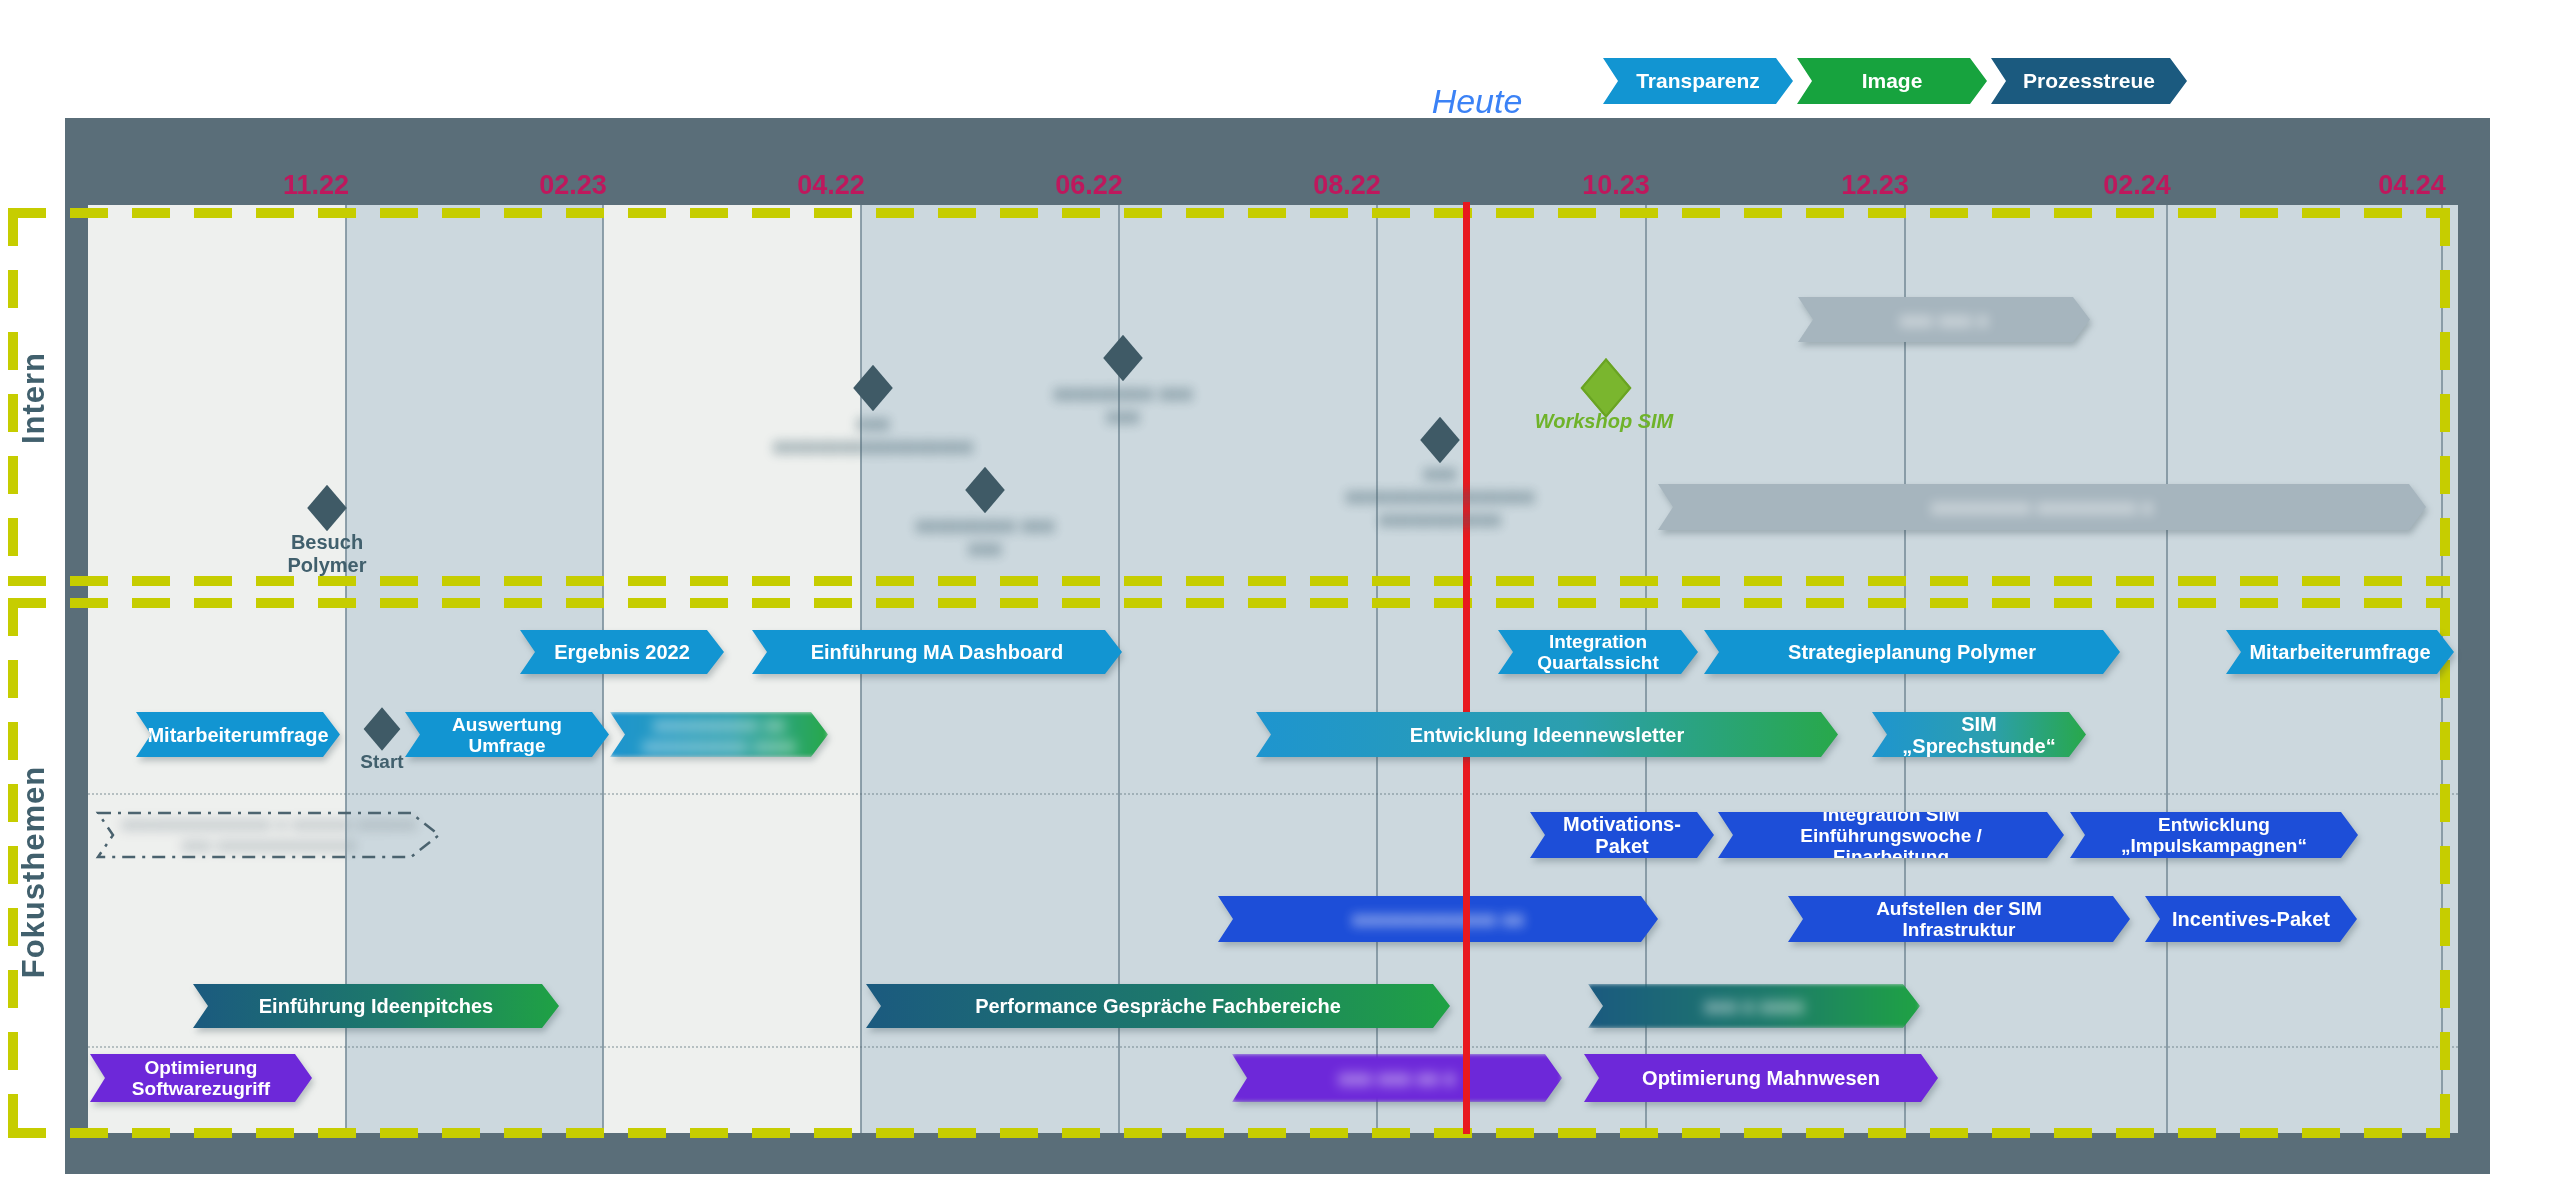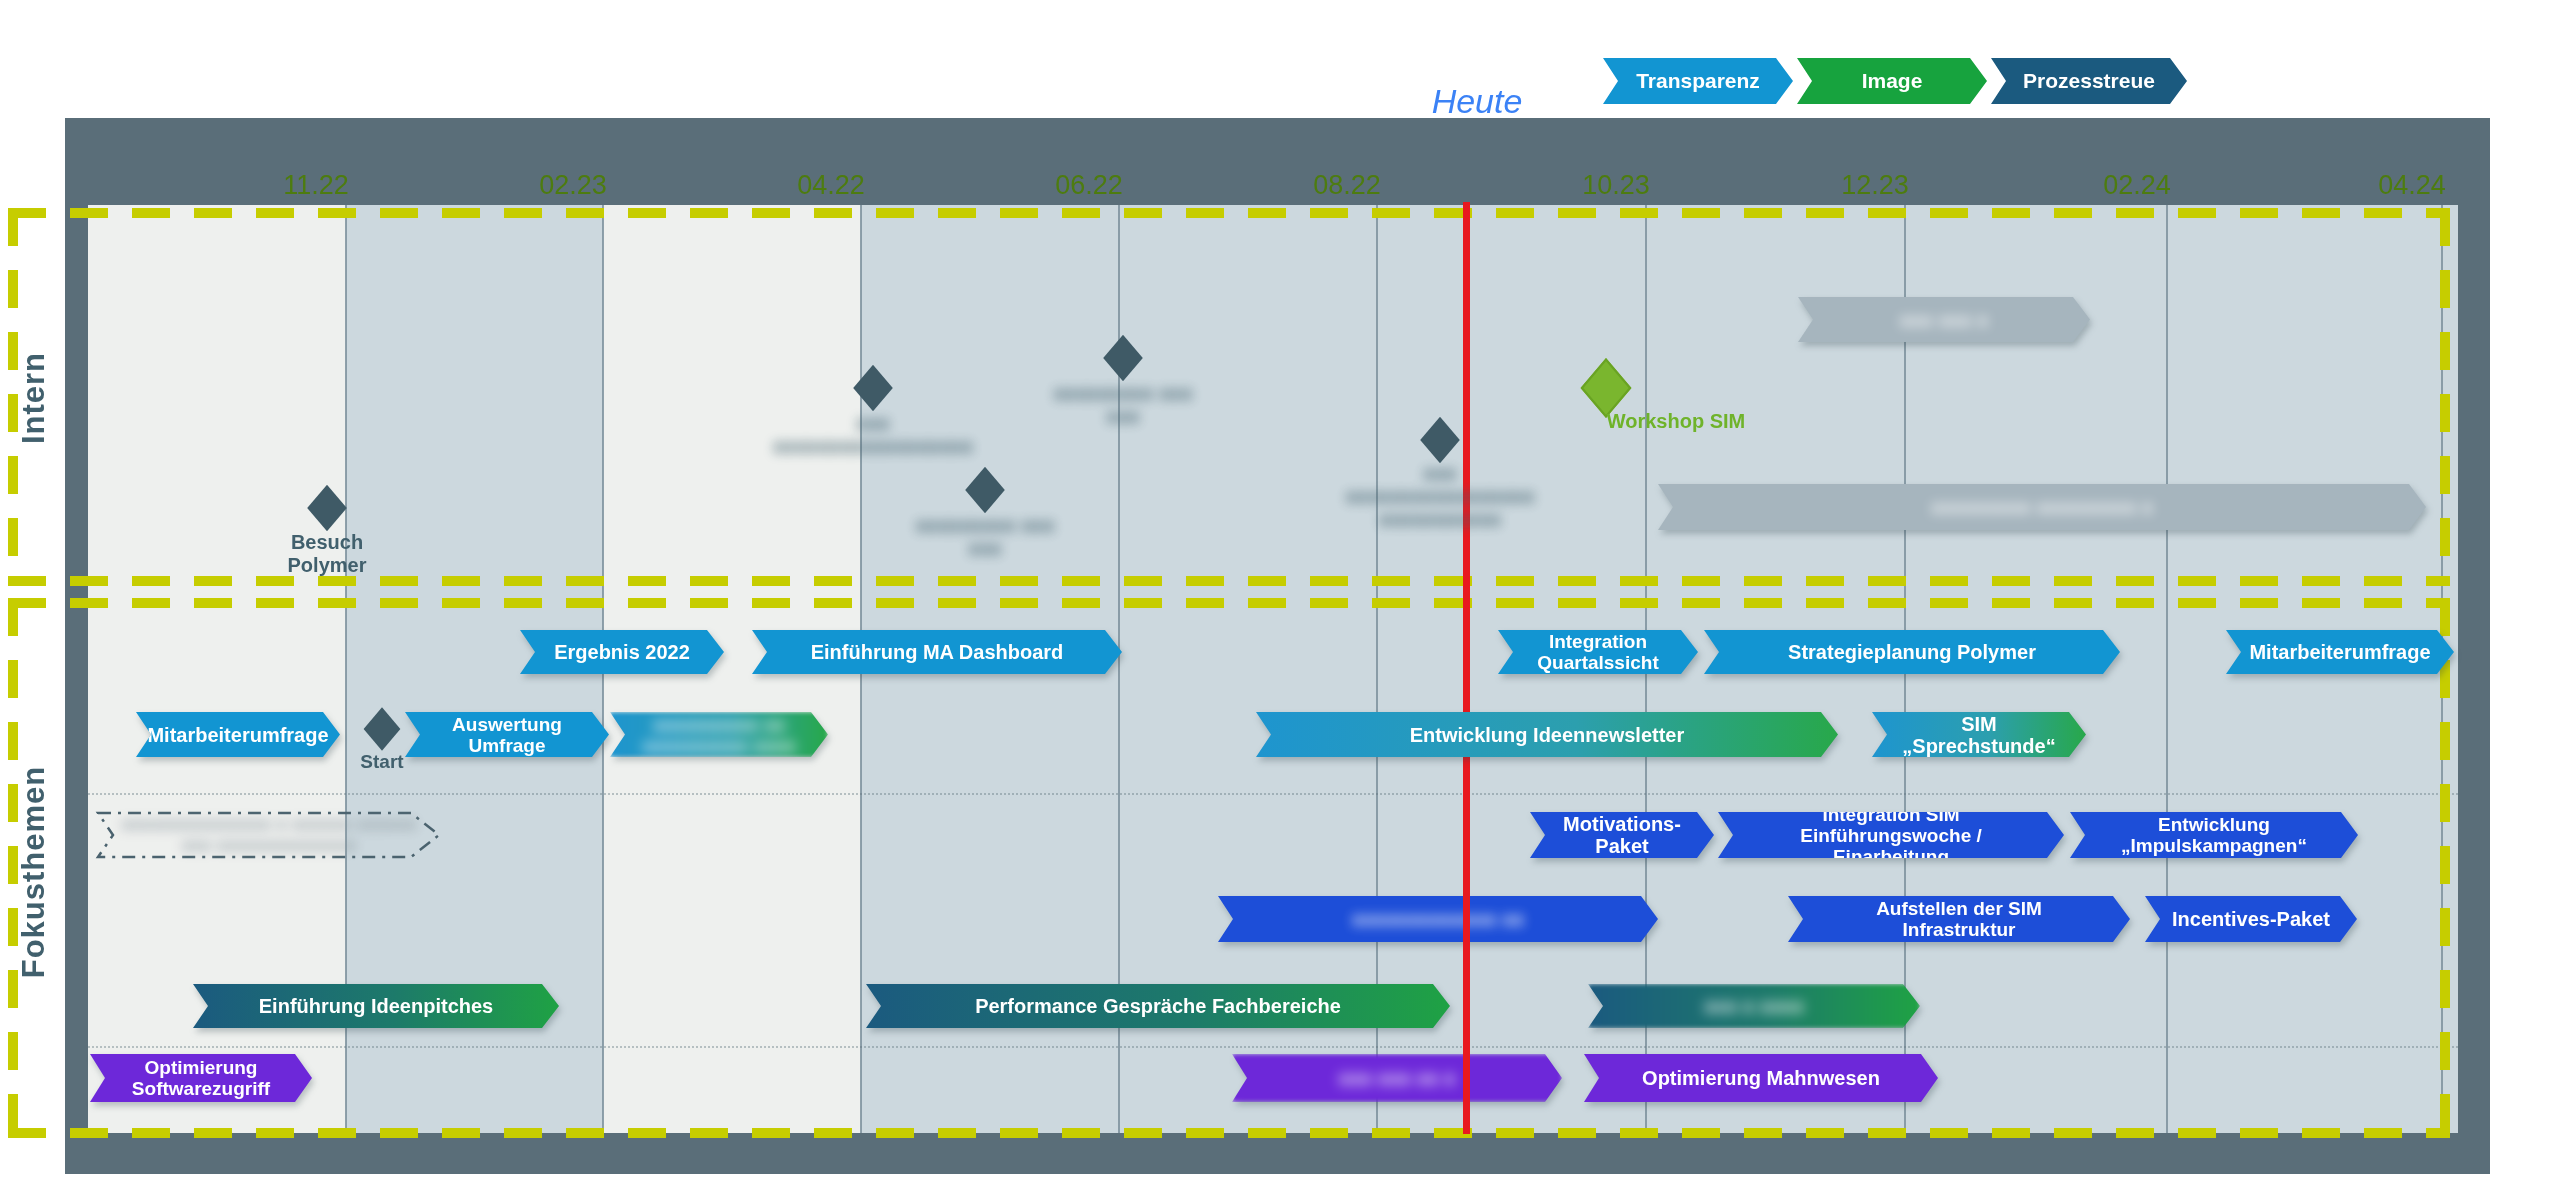--- a/index.html
+++ b/index.html
@@ -6,21 +6,21 @@
   .canvas{position:relative;width:2560px;height:1180px;background:#ffffff;overflow:hidden;
           font-family:"Liberation Sans",sans-serif;}
   
   .frame{position:absolute;left:65px;top:118px;width:2425px;height:1056px;background:#5a6e79;}
   .plot{position:absolute;left:88px;top:205px;width:2370px;height:928px;background:#ccd8de;}
   .stripe{position:absolute;top:0;height:100%;background:#eef0ee;}
   .grid{position:absolute;top:0;width:2px;height:100%;background:#7d929d;opacity:.85;}
   .dotline{position:absolute;left:0;width:100%;border-top:2px dotted rgba(90,110,120,.38);}
   
   .date{position:absolute;top:168px;width:120px;height:34px;line-height:34px;text-align:center;
-        color:#4d7c0f;font-size:27px;font-weight:normal;}
+        color:#be185d;font-size:27px;font-weight:bold;}
   
   .dash-h{position:absolute;height:10px;background:repeating-linear-gradient(90deg,#c6cd00 0 38px,transparent 38px 62px);}
   .dash-v{position:absolute;width:10px;background:repeating-linear-gradient(180deg,#c6cd00 0 38px,transparent 38px 62px);}
   .lane-label{position:absolute;transform:rotate(-90deg);color:#41606d;font-weight:bold;
               font-size:31px;text-align:center;letter-spacing:1px;}
   
   .today-line{position:absolute;left:1463px;top:202px;width:7px;height:932px;background:#e8191f;z-index:30;}
   .today-label{position:absolute;left:1392px;top:82px;width:170px;text-align:center;color:#3b82f6;
                font-size:34px;font-style:italic;font-weight:500;}
   
@@ -124,21 +124,21 @@
   <div class="dia" style="left:1109px;top:344px;"></div>
   <div class="m-label blur-t" style="left:1023px;top:382px;width:200px;">xxxxxxxxx xxx
 xxx</div>
 
   <div class="dia" style="left:1426px;top:426px;"></div>
   <div class="m-label blur-t" style="left:1340px;top:462px;width:200px;">xxx
 xxxxxxxxxxxxxxxxx
 xxxxxxxxxxx</div>
 
   <div class="dia green" style="left:1588px;top:370px;"></div>
-  <div class="m-label green" style="left:1556px;top:410px;width:240px;">Workshop SIM</div>
+  <div class="m-label green" style="left:1484px;top:410px;width:240px;font-style:italic;">Workshop SIM</div>
 
   <div class="bar" style="left:1798px;top:297px;width:292px;height:45px;">
     <div class="bar-shape chev s-gray">
         <span class="bar-label blur-t">xxx xxx x</span>
       </div>
   </div>
   <div class="bar" style="left:1658px;top:484px;width:768px;height:46px;">
     <div class="bar-shape chev s-gray">
         <span class="bar-label blur-t">xxxxxxxxx xxxxxxxxx x</span>
       </div>

